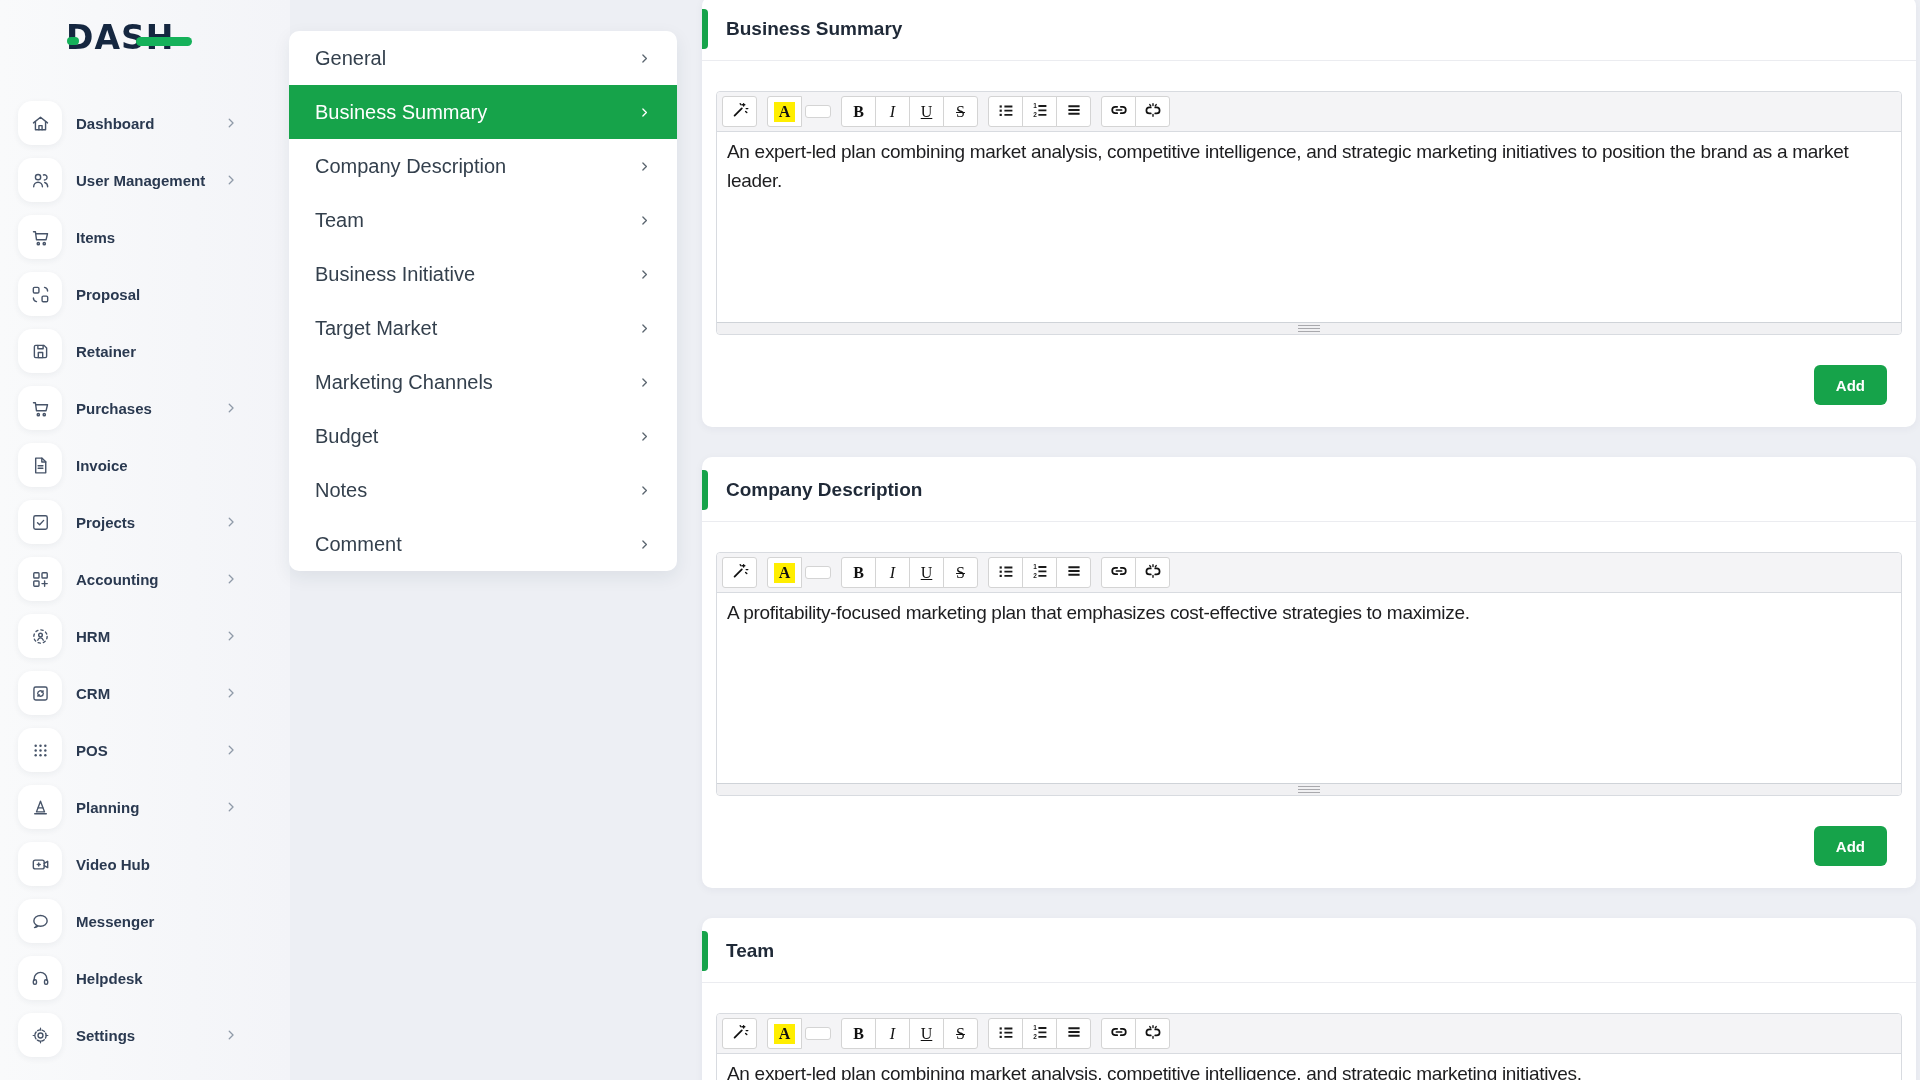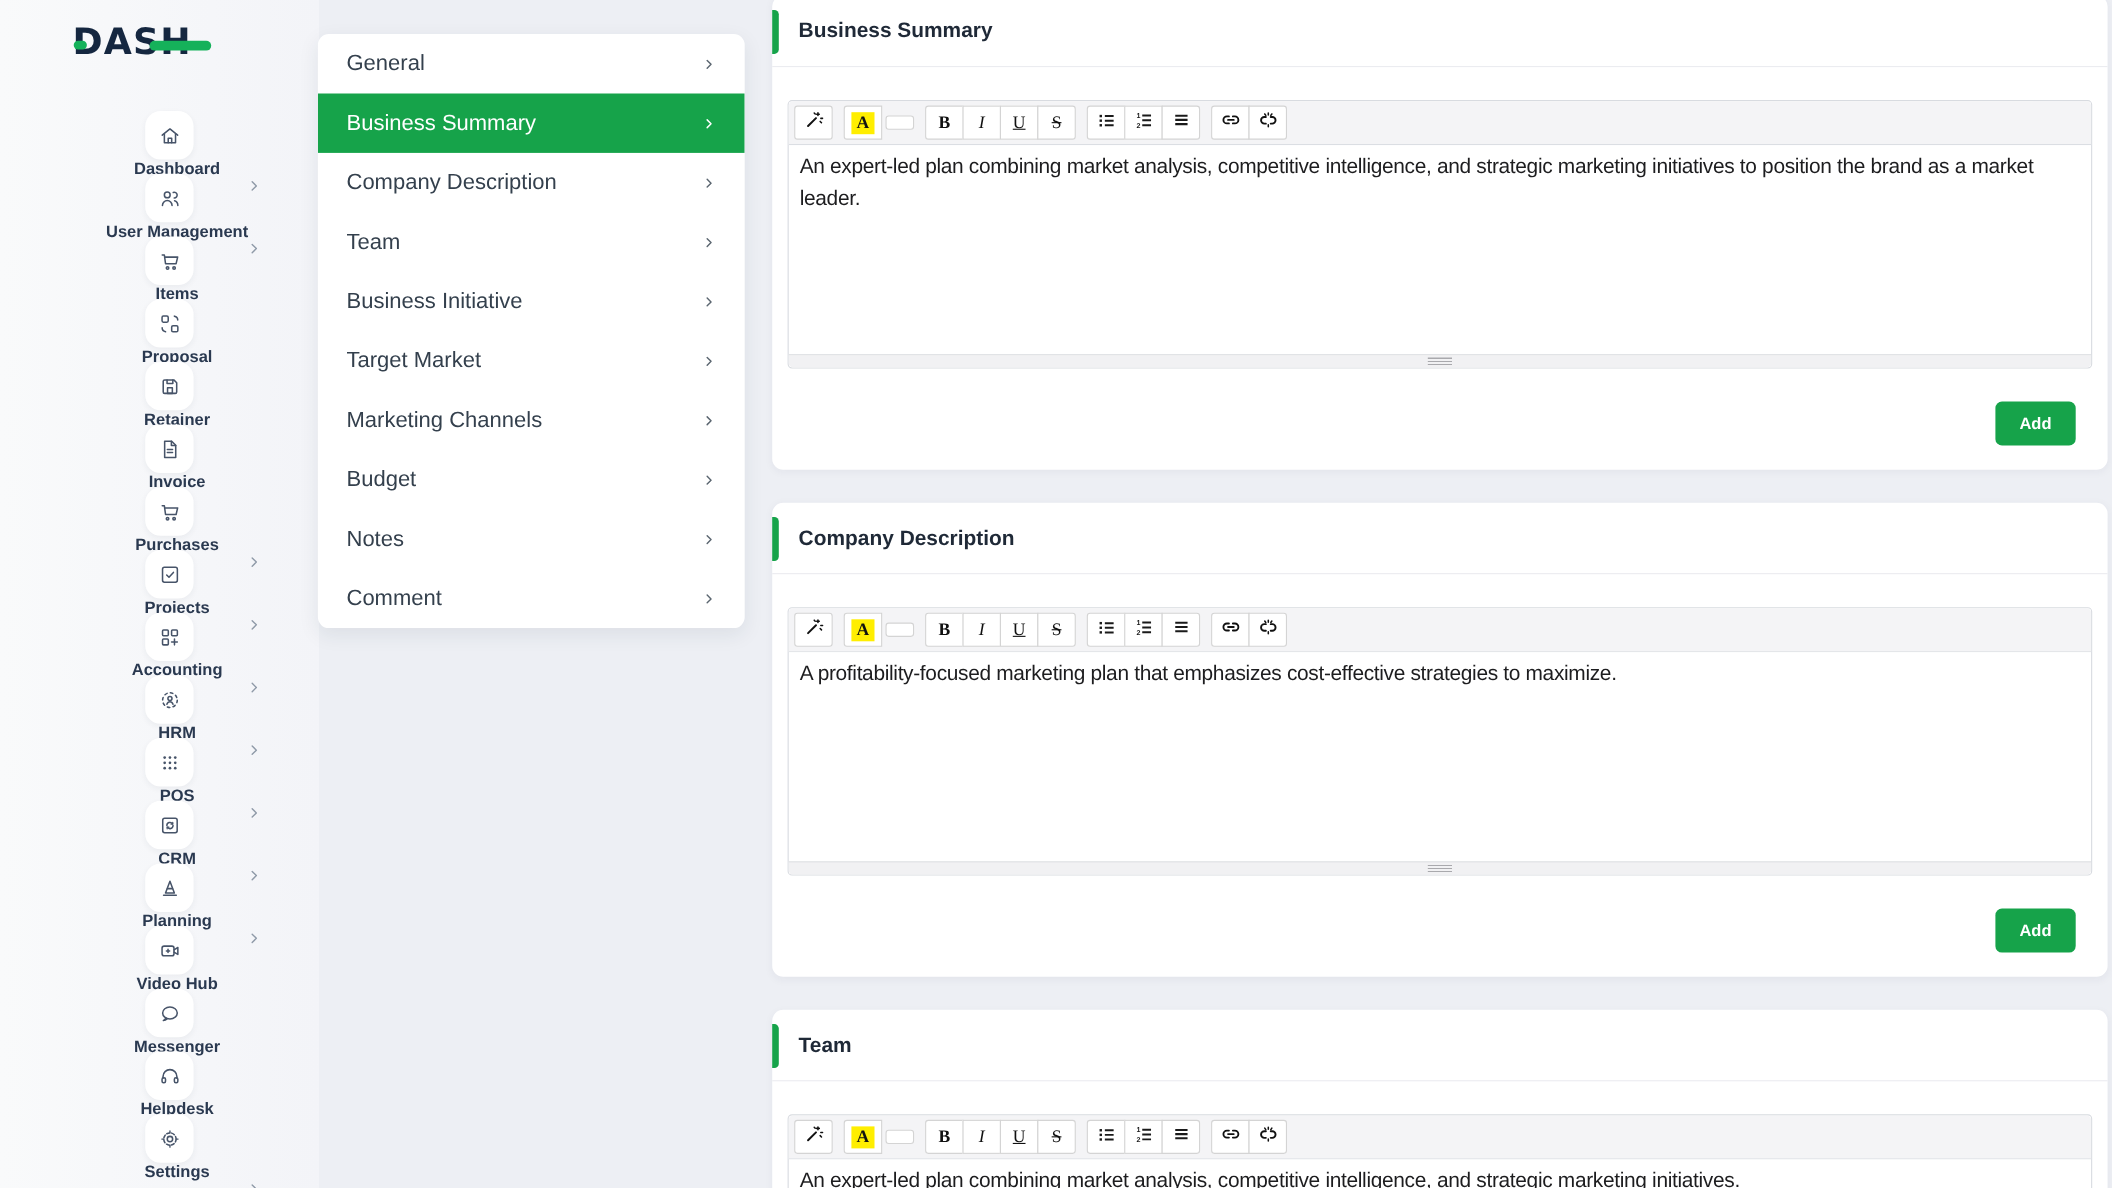--- a/index.html
+++ b/index.html
@@ -15,21 +15,21 @@
   .sidebar {
     position:absolute; left:0; top:0; width:290px; height:1080px;
     background:linear-gradient(90deg,#f9fafb 0%, #f3f4f8 100%);
     padding:18px 0 0 18px;
   }
   .logo { position:relative; margin-left:48px; height:44px; width:160px; cursor:pointer; }
   .logo-text { font-family:"DejaVu Sans", sans-serif; font-size:33px; font-weight:800; letter-spacing:1px; color:#152740; }
   .logo-dot { position:absolute; left:1px; top:19px; width:12px; height:8px; border-radius:4px; background:#15b15a; }
   .logo-bar { position:absolute; left:70px; top:19px; width:56px; height:9px; border-radius:5px; background:#15b15a; }
   .nav { margin-top:39px; }
-  .nav-item { display:flex; align-items:center; height:44px; margin-bottom:13px; cursor:pointer;flex-direction:column; }
+  .nav-item { display:flex; align-items:center; height:44px; margin-bottom:13px; cursor:pointer; }
   .chip {
     width:44px; height:44px; border-radius:14px; background:#fff;
     box-shadow:0 2px 6px rgba(30,45,70,.06);
     display:flex; align-items:center; justify-content:center; color:#475469; flex:0 0 44px;
   }
   .nav-label { margin-left:14px; font-size:15px; font-weight:600; color:#2a3950; }
   .chev { margin-left:auto; margin-right:52px; color:#8f9aa8; display:flex; }
   .icn { fill:none; stroke:currentColor; stroke-width:1.6; stroke-linecap:round; stroke-linejoin:round; }
 
   
@@ -170,42 +170,42 @@
               <path d="M9 5v3.8h6V5"></path>
               <rect x="9.5" y="13.2" width="5" height="5.8"></rect>
             </svg>
         </span>
         <span class="nav-label">Retainer</span>
       </div>
 
       <div class="nav-item">
         <span class="chip">
           <svg class="icn" width="21" height="21" viewBox="0 0 24 24">
+              <circle cx="9.5" cy="19" r="1.3"></circle>
+              <circle cx="16.3" cy="19" r="1.3"></circle>
+              <path d="M4 5.5h2.2l1.2 9h11l1.6-6.8H7"></path>
+            </svg>
+        </span>
+        <span class="nav-label">Purchases</span>
+        <span class="chev">
+            <svg class="icn" width="14" height="14" viewBox="0 0 24 24" style="stroke-width:2.2">
+              <path d="M9 5.5 15.5 12 9 18.5"></path>
+            </svg>
+          </span>
+      </div>
+
+      <div class="nav-item">
+        <span class="chip">
+          <svg class="icn" width="21" height="21" viewBox="0 0 24 24">
               <path d="M6.5 3.6h7.3L18 7.8v12.6H6.5z"></path>
               <path d="M13.5 3.6v4.4H18"></path>
               <path d="M9.3 12.2h5.4M9.3 15.2h5.4"></path>
             </svg>
         </span>
         <span class="nav-label">Invoice</span>
-      </div>
-
-      <div class="nav-item">
-        <span class="chip">
-          <svg class="icn" width="21" height="21" viewBox="0 0 24 24">
-              <circle cx="9.5" cy="19" r="1.3"></circle>
-              <circle cx="16.3" cy="19" r="1.3"></circle>
-              <path d="M4 5.5h2.2l1.2 9h11l1.6-6.8H7"></path>
-            </svg>
-        </span>
-        <span class="nav-label">Purchases</span>
-        <span class="chev">
-            <svg class="icn" width="14" height="14" viewBox="0 0 24 24" style="stroke-width:2.2">
-              <path d="M9 5.5 15.5 12 9 18.5"></path>
-            </svg>
-          </span>
       </div>
 
       <div class="nav-item">
         <span class="chip">
           <svg class="icn" width="21" height="21" viewBox="0 0 24 24">
               <rect x="4.3" y="4.3" width="15.4" height="15.4" rx="2"></rect>
               <path d="M8.6 12.2l2.4 2.4 4.6-5"></path>
             </svg>
         </span>
         <span class="nav-label">Projects</span>
@@ -235,20 +235,36 @@
 
       <div class="nav-item">
         <span class="chip">
           <svg class="icn" width="21" height="21" viewBox="0 0 24 24">
               <circle cx="12" cy="12" r="7.6" stroke-dasharray="2.6 3.4"></circle>
               <circle cx="12" cy="10.3" r="2.1"></circle>
               <path d="M8.8 16.2c.6-1.7 1.8-2.6 3.2-2.6s2.6.9 3.2 2.6"></path>
             </svg>
         </span>
         <span class="nav-label">HRM</span>
+        <span class="chev">
+            <svg class="icn" width="14" height="14" viewBox="0 0 24 24" style="stroke-width:2.2">
+              <path d="M9 5.5 15.5 12 9 18.5"></path>
+            </svg>
+          </span>
+      </div>
+
+      <div class="nav-item">
+        <span class="chip">
+          <svg class="icn" width="21" height="21" viewBox="0 0 24 24">
+              <rect x="4.5" y="4.5" width="15" height="15" rx="2"></rect>
+              <path d="M8.8 12a3.2 3.2 0 0 1 5.9-1.7M15.2 12a3.2 3.2 0 0 1-5.9 1.7"></path>
+              <path d="M14.9 8.6v1.8h-1.8M9.1 15.4v-1.8h1.8" style="stroke-width:1.3"></path>
+            </svg>
+        </span>
+        <span class="nav-label">CRM</span>
         <span class="chev">
             <svg class="icn" width="14" height="14" viewBox="0 0 24 24" style="stroke-width:2.2">
               <path d="M9 5.5 15.5 12 9 18.5"></path>
             </svg>
           </span>
       </div>
 
       <div class="nav-item">
         <span class="chip">
           <svg width="21" height="21" viewBox="0 0 24 24">
@@ -269,36 +285,20 @@
         <span class="chev">
             <svg class="icn" width="14" height="14" viewBox="0 0 24 24" style="stroke-width:2.2">
               <path d="M9 5.5 15.5 12 9 18.5"></path>
             </svg>
           </span>
       </div>
 
       <div class="nav-item">
         <span class="chip">
           <svg class="icn" width="21" height="21" viewBox="0 0 24 24">
-              <rect x="4.5" y="4.5" width="15" height="15" rx="2"></rect>
-              <path d="M8.8 12a3.2 3.2 0 0 1 5.9-1.7M15.2 12a3.2 3.2 0 0 1-5.9 1.7"></path>
-              <path d="M14.9 8.6v1.8h-1.8M9.1 15.4v-1.8h1.8" style="stroke-width:1.3"></path>
-            </svg>
-        </span>
-        <span class="nav-label">CRM</span>
-        <span class="chev">
-            <svg class="icn" width="14" height="14" viewBox="0 0 24 24" style="stroke-width:2.2">
-              <path d="M9 5.5 15.5 12 9 18.5"></path>
-            </svg>
-          </span>
-      </div>
-
-      <div class="nav-item">
-        <span class="chip">
-          <svg class="icn" width="21" height="21" viewBox="0 0 24 24">
               <path d="M12 4.8 16.6 17H7.4z"></path>
               <path d="M9.4 12.4h5.2"></path>
               <path d="M5.4 19.2h13.2"></path>
             </svg>
         </span>
         <span class="nav-label">Planning</span>
         <span class="chev">
             <svg class="icn" width="14" height="14" viewBox="0 0 24 24" style="stroke-width:2.2">
               <path d="M9 5.5 15.5 12 9 18.5"></path>
             </svg>

